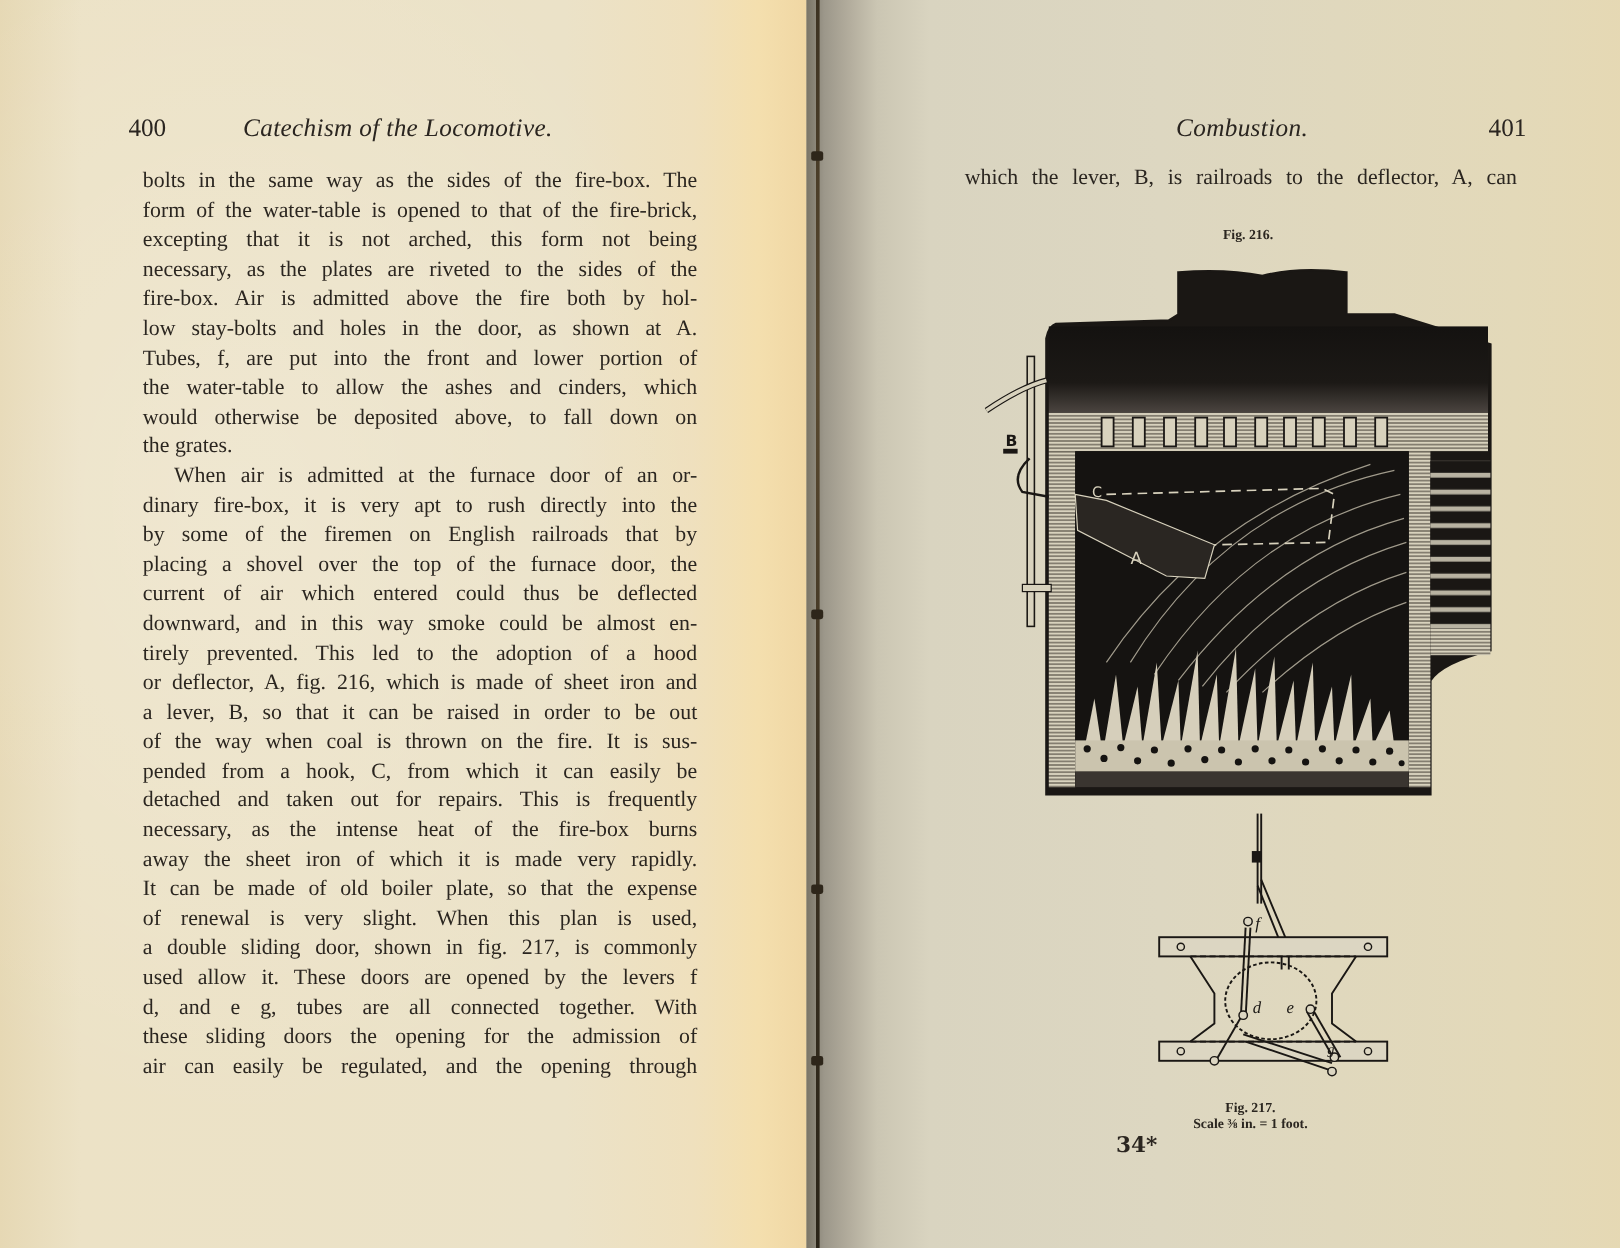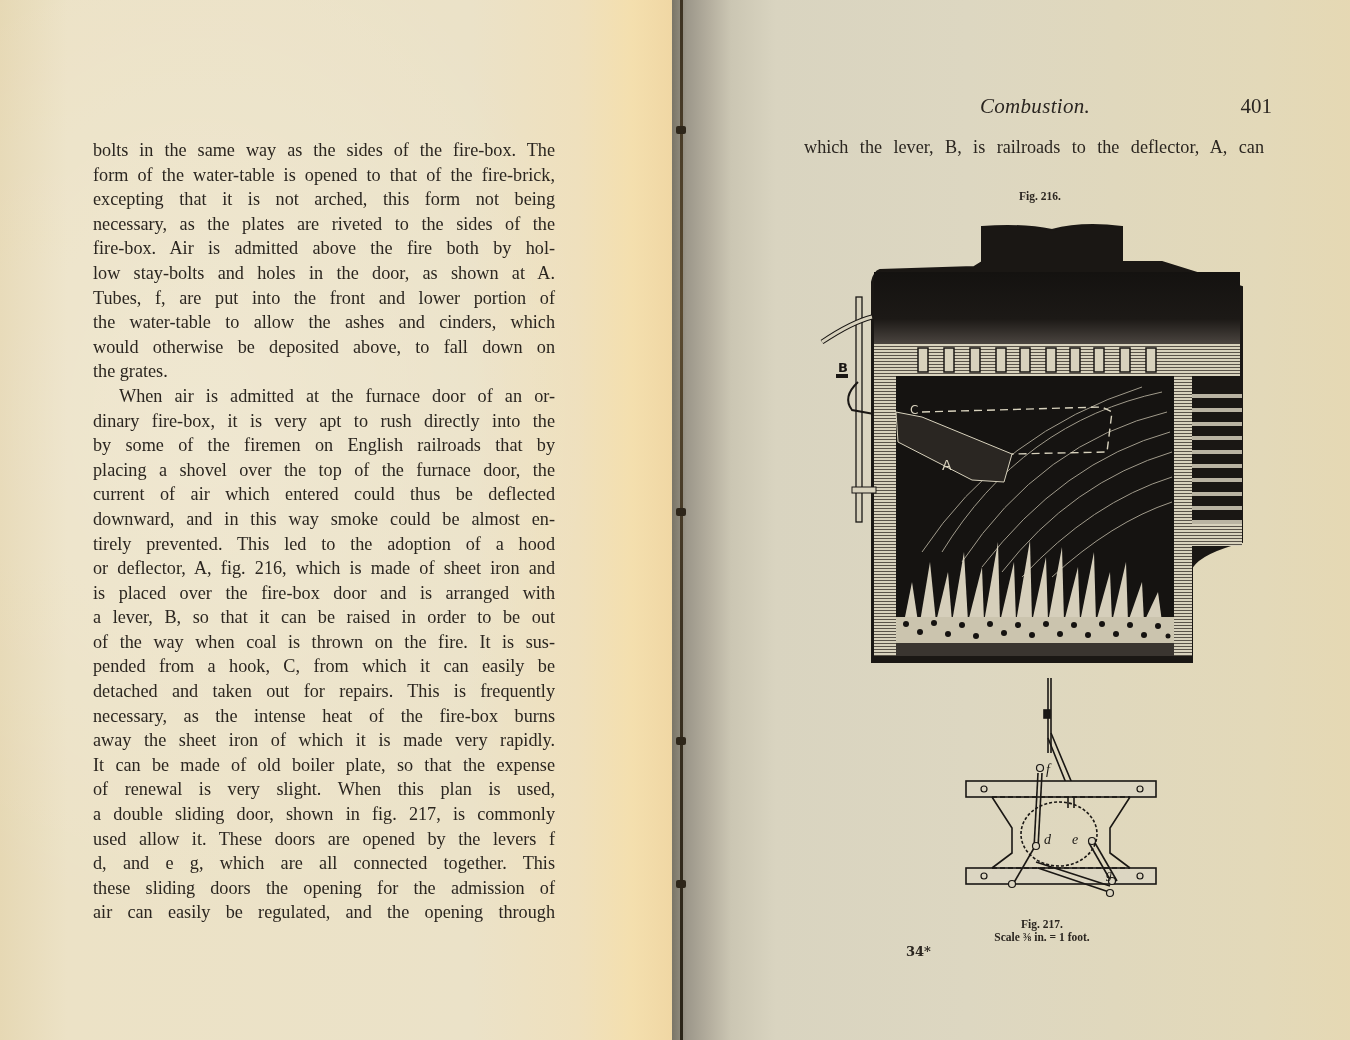--- a/index.html
+++ b/index.html
@@ -44,60 +44,63 @@
   }
   .text-block .line.last { text-align-last:left; }
   .text-block .line.indent { padding-left:26px; }
 
   .fig-caption {
     position:absolute; font-family:Liberation Serif, serif; font-weight:bold;
     font-size:11.5px; text-align:center; color:#2b2620;
   }
   .signature {
     position:absolute; font-family:"DejaVu Serif",serif; font-weight:bold;
-    font-size:13px; color:#2b2620;
+    font-size:18px; color:#2b2620;margin-left:24px;
   }
   svg { position:absolute; overflow:visible; }
 </style>
 </head>
 <body>
 
 <div class="page page-left">
-
-  <div class="text-block" style="left:93px; top:138px; width:462px;">
+  <div class="running-head" style="left:107px;width:470px;">
+    <span class="folio">400</span>
+    <span class="head-title" style="margin-left:64px;">Catechism of the Locomotive.</span>
+  </div>
+
+  <div class="text-block" style="left:119px; top:138px; width:462px;">
     <span class="line">bolts in the same way as the sides of the fire-box.  The</span>
     <span class="line">form of the water-table is opened to that of the fire-brick,</span>
     <span class="line">excepting that it is not arched, this form not being</span>
     <span class="line">necessary, as the plates are riveted to the sides of the</span>
     <span class="line">fire-box.  Air is admitted above the fire both by hol-</span>
     <span class="line">low stay-bolts and holes in the door, as shown at A.</span>
     <span class="line">Tubes, f, are put into the front and lower portion of</span>
     <span class="line">the water-table to allow the ashes and cinders, which</span>
     <span class="line">would otherwise be deposited above, to fall down on</span>
     <span class="line last">the grates.</span>
     <span class="line indent">When air is admitted at the furnace door of an or-</span>
     <span class="line">dinary fire-box, it is very apt to rush directly into the</span>
     <span class="line">by some of the firemen on English railroads that by</span>
     <span class="line">placing a shovel over the top of the furnace door, the</span>
     <span class="line">current of air which entered could thus be deflected</span>
     <span class="line">downward, and in this way smoke could be almost en-</span>
     <span class="line">tirely prevented.  This led to the adoption of a hood</span>
     <span class="line">or deflector, A, fig. 216, which is made of sheet iron and</span>
-    <span class="line">is placed over the fire-box door and is arranged with</span>
     <span class="line">a lever, B, so that it can be raised in order to be out</span>
     <span class="line">of the way when coal is thrown on the fire.  It is sus-</span>
     <span class="line">pended from a hook, C, from which it can easily be</span>
     <span class="line">detached and taken out for repairs.  This is frequently</span>
     <span class="line">necessary, as the intense heat of the fire-box burns</span>
     <span class="line">away the sheet iron of which it is made very rapidly.</span>
     <span class="line">It can be made of old boiler plate, so that the expense</span>
     <span class="line">of renewal is very slight.  When this plan is used,</span>
     <span class="line">a double sliding door, shown in fig. 217, is commonly</span>
     <span class="line">used allow it.  These doors are opened by the levers f</span>
-    <span class="line">d, and e g, which are all connected together.  This</span>
+    <span class="line">d, and e g, tubes are all connected together.  With</span>
     <span class="line">these sliding doors the opening for the admission of</span>
     <span class="line">air can easily be regulated, and the opening through</span>
   </div>
 </div>
 
 <div class="page page-right">
   <div class="running-head" style="left:308px; width:292px; justify-content:space-between;">
     <span class="head-title">Combustion.</span>
     <span class="folio">401</span>
   </div>

